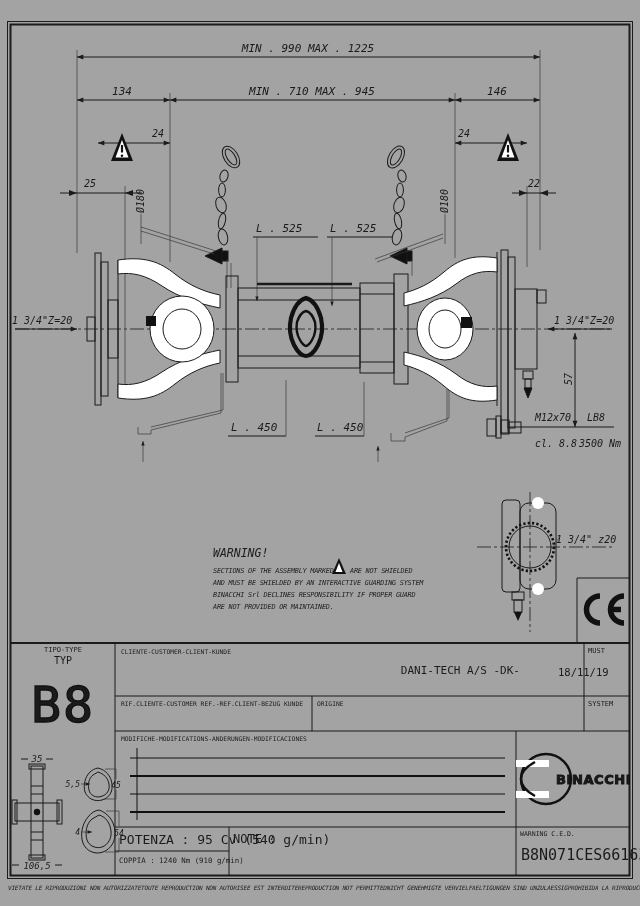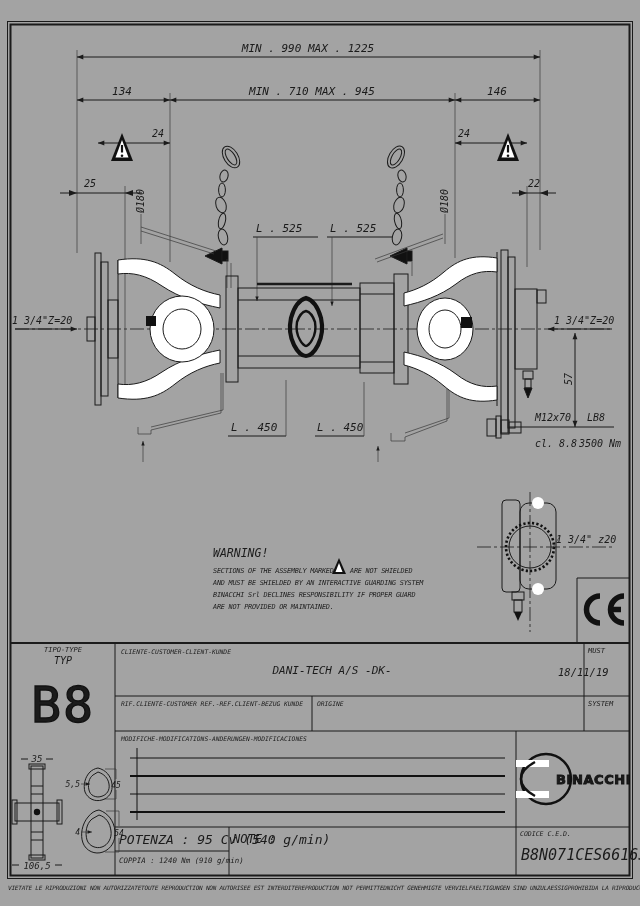--- a/index.html
+++ b/index.html
@@ -7,21 +7,21 @@
         font-family:"DejaVu Sans Mono",monospace;color:#1b1b1b;}
   svg{position:absolute;inset:0;}
   svg text{fill:#1b1b1b;font-family:"DejaVu Sans Mono",monospace;font-style:italic;}
   .t11{font-size:11px;} .t10{font-size:10px;} .t9{font-size:9px;} .t8{font-size:8px;}
   .wtxt{font-size:6.8px;letter-spacing:-0.2px;}
   .wtitle{font-size:11.5px;}
   .ln{stroke:#1b1b1b;stroke-width:1;fill:none;}
   .thin{stroke:#3a3a3a;stroke-width:0.7;fill:none;}
   .thick{stroke:#1b1b1b;stroke-width:2;fill:none;}
   .dash{stroke:#1b1b1b;stroke-width:0.8;fill:none;stroke-dasharray:14 3 3 3;}
-  .tb{position:absolute;font-style:italic;line-height:1.25;}
+  .tb{position:absolute;line-height:1.25;}
   .lbl{font-size:6.3px;}
   .footer{position:absolute;left:8px;right:8px;top:884px;display:flex;justify-content:space-between;
           font-size:6px;font-style:italic;letter-spacing:-0.2px;white-space:nowrap;}
 </style>
 </head>
 <body>
 
 <div id="page">
 
 <svg width="640" height="906" viewBox="0 0 640 906">
@@ -323,31 +323,31 @@
     <path d="M535,762 C524,768 521,773 521,779 C521,785 524,790 535,796" fill="none" stroke="#111" stroke-width="2.4"></path>
     <text x="556" y="784" font-size="13" letter-spacing="0.6" fill="none" stroke="#111" stroke-width="0.9" style="font-style:normal;font-family:'DejaVu Sans',sans-serif;font-weight:bold">BINACCHI</text>
   </g>
 </svg>
 
 <div class="tb lbl" style="left:11px;top:646px;width:104px;text-align:center">
   <div style="font-size:7px">TIPO-TYPE</div>
   <div style="font-size:10px">TYP</div>
 </div>
 <div class="tb lbl" style="left:121px;top:648px">CLIENTE-CUSTOMER-CLIENT-KUNDE</div>
-<div class="tb" style="left:132px;top:664px;width:400px;text-align:center;font-size:11px">DANI-TECH A/S  -DK-</div>
+<div class="tb" style="left:120px;top:664px;width:400px;text-align:right;font-size:11px">DANI-TECH A/S  -DK-</div>
 <div class="tb" style="left:588px;top:647px;font-size:7px">MUST</div>
 <div class="tb" style="left:558px;top:666px;font-size:10.5px">18/11/19</div>
 <div class="tb lbl" style="left:121px;top:700px">RIF.CLIENTE-CUSTOMER REF.-REF.CLIENT-BEZUG KUNDE</div>
 <div class="tb lbl" style="left:317px;top:700px">ORIGINE</div>
 <div class="tb" style="left:588px;top:700px;font-size:7px">SYSTEM</div>
 <div class="tb lbl" style="left:121px;top:735px">MODIFICHE-MODIFICATIONS-ANDERUNGEN-MODIFICACIONES</div>
 <div class="tb" style="left:119px;top:832px;font-size:13px">POTENZA : 95 Cv (540 g/min)</div>
 <div class="tb" style="left:119px;top:856px;font-size:7.4px">COPPIA : 1240 Nm (910 g/min)</div>
 <div class="tb" style="left:233px;top:832px;font-size:12px">NOTE :</div>
-<div class="tb" style="left:520px;top:830px;font-size:6.5px">CODICE C.E.D.</div>
+<div class="tb" style="left:520px;top:830px;font-size:6.5px">WARNING C.E.D.</div>
 <div class="tb" style="left:521px;top:846px;font-size:15px">B8N071CES66163</div>
 
 <div class="footer">
   <span>VIETATE LE RIPRODUZIONI NON AUTORIZZATE</span>
   <span>TOUTE REPRODUCTION NON AUTORISEE EST INTERDITE</span>
   <span>REPRODUCTION NOT PERMITTED</span>
   <span>NICHT GENEHMIGTE VERVIELFAELTIGUNGEN SIND UNZULAESSIG</span>
   <span>PROHIBIDA LA RIPRODUCCION NO AUTORIZADA</span>
 </div>
 

